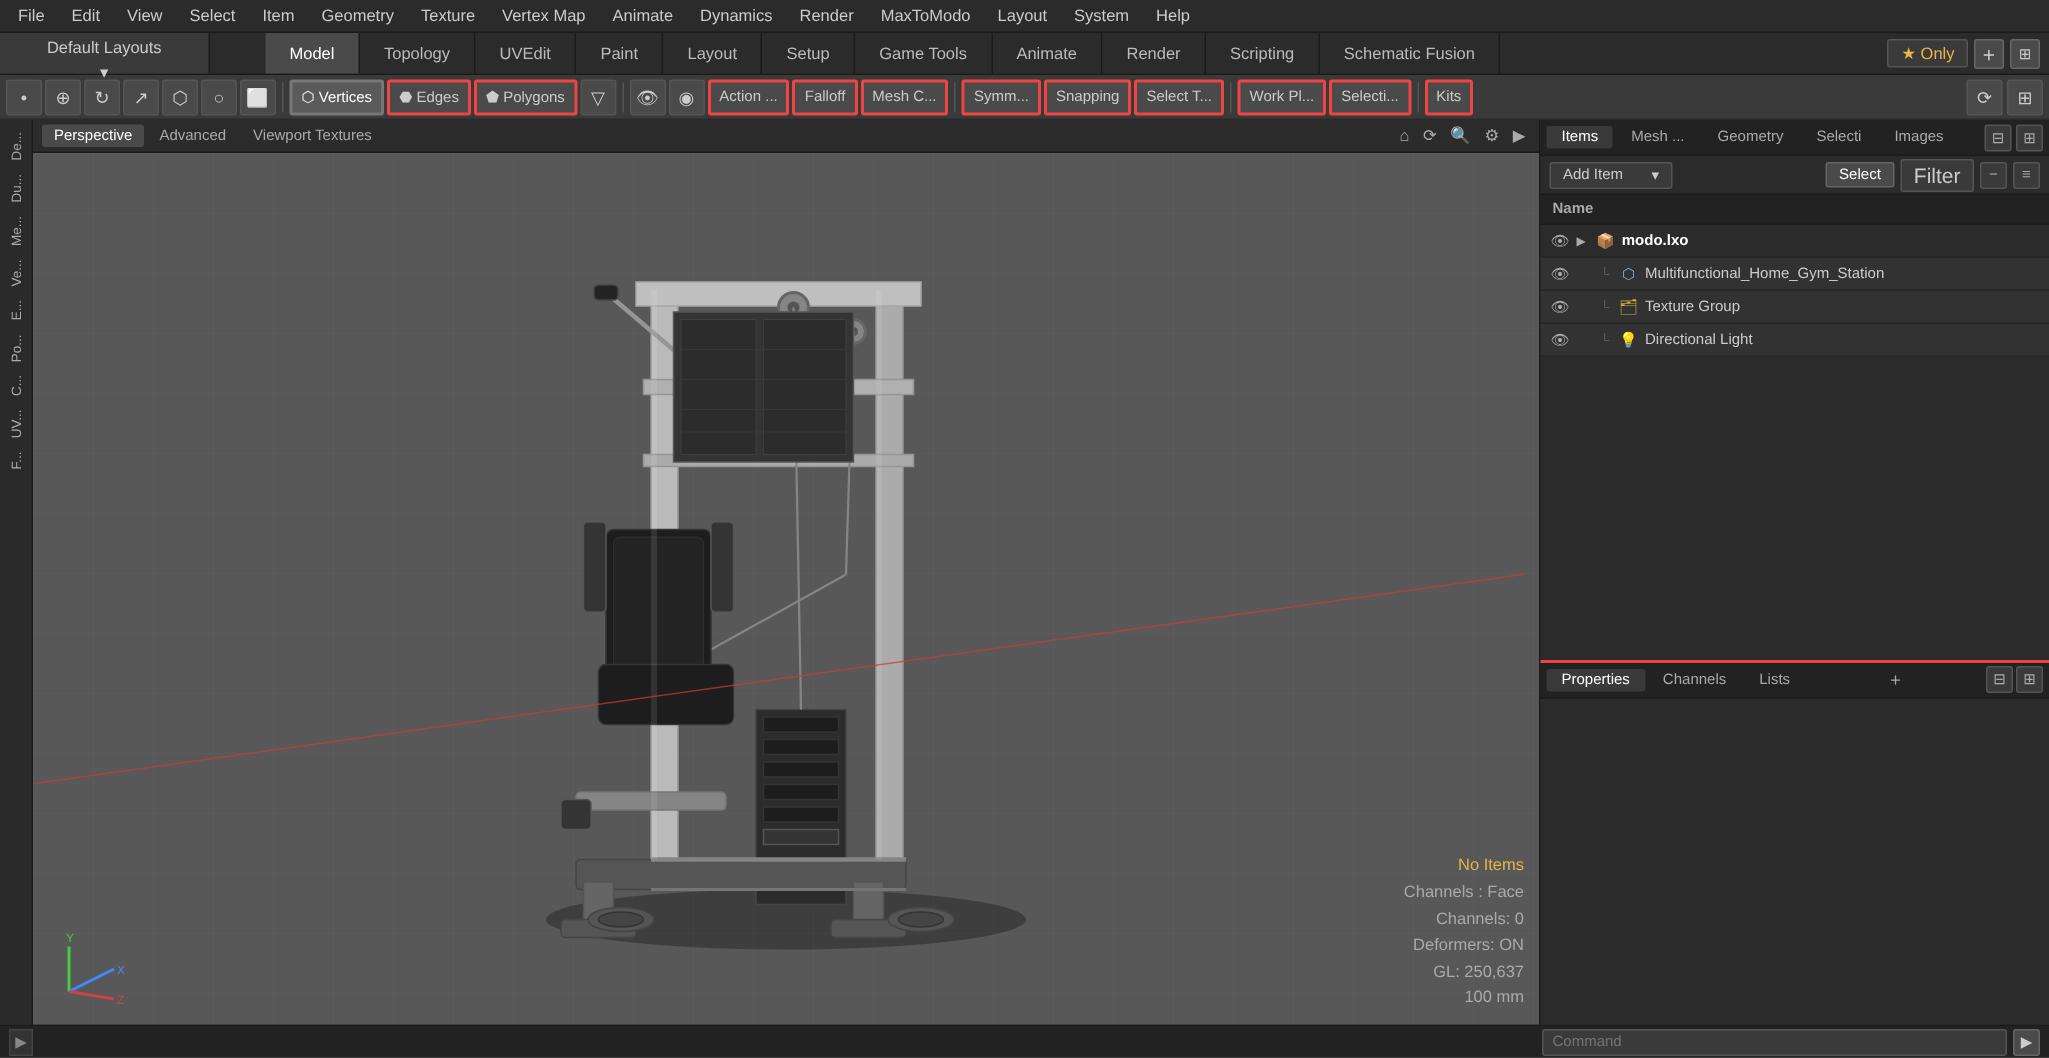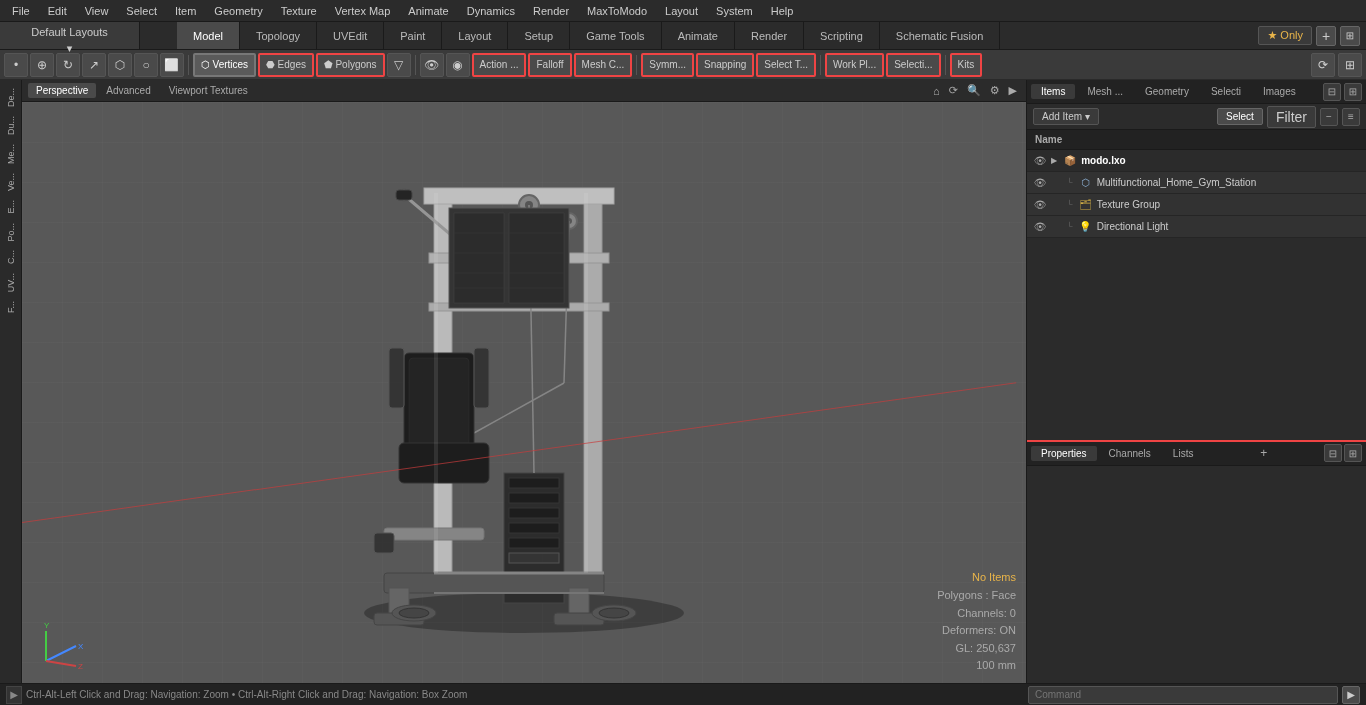--- a/index.html
+++ b/index.html
@@ -326,21 +326,21 @@
     .add-item-btn {
       padding: 2px 8px;
       background: #3a3a3a;
       border: 1px solid #555;
       border-radius: 2px;
       color: #ccc;
       font-size: 10px;
       cursor: pointer;
       display: flex;
       align-items: flex-start;
-      gap: 3px;
+      gap: 19px;
     }
     .select-btn {
       padding: 2px 8px;
       background: #4a4a4a;
       border: 1px solid #666;
       border-radius: 2px;
       color: #fff;
       font-size: 10px;
       cursor: pointer;
     }
@@ -720,21 +720,21 @@
         <line x1="10" y1="40" x2="40" y2="25" stroke="#4488ff" stroke-width="2"></line>
         <line x1="10" y1="40" x2="10" y2="10" stroke="#44cc44" stroke-width="2"></line>
         <line x1="10" y1="40" x2="40" y2="45" stroke="#cc4444" stroke-width="2"></line>
         <text x="42" y="28" font-size="8" fill="#4488ff">X</text>
         <text x="8" y="7" font-size="8" fill="#44cc44">Y</text>
         <text x="42" y="48" font-size="8" fill="#cc4444">Z</text>
       </svg>
 
       <div id="viewport-info">
         <div class="info-line highlight">No Items</div>
-        <div class="info-line">Polygons : Face</div>
+        <div class="info-line">Channels : Face</div>
         <div class="info-line">Channels: 0</div>
         <div class="info-line">Deformers: ON</div>
         <div class="info-line">GL: 250,637</div>
         <div class="info-line">100 mm</div>
       </div>
     </div>
   </div>
 
   <div id="right-panel">
 
@@ -812,18 +812,17 @@
       </div>
       <div id="properties-content">
       </div>
     </div>
   </div>
 
 </div>
 
 <div id="status-bar">
   <div class="arrow-btn">▶</div>
-  <span class="status-text">Ctrl-Alt-Left Click and Drag: Navigation: Zoom • Ctrl-Alt-Right Click and Drag: Navigation: Box Zoom</span>
   <div id="command-area">
     <input type="text" class="command-input" placeholder="Command" style="">
     <div class="command-go">▶</div>
   </div>
 </div>
 
 </body></html>

